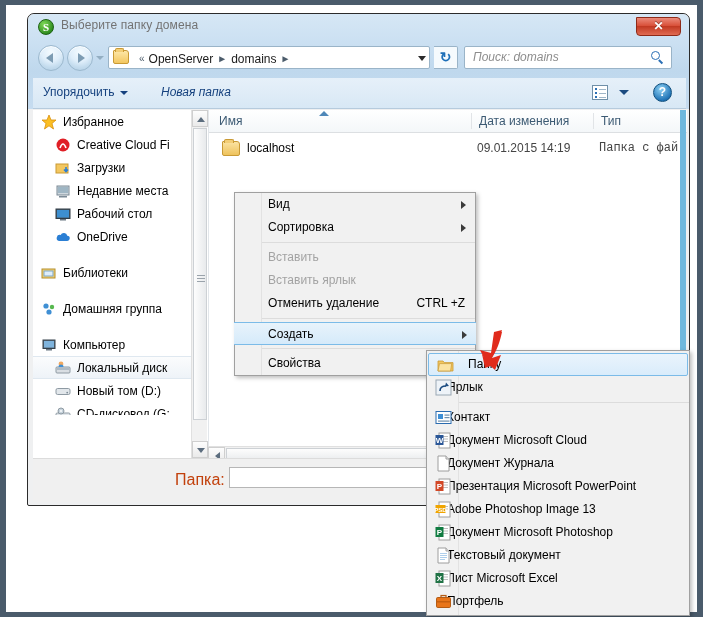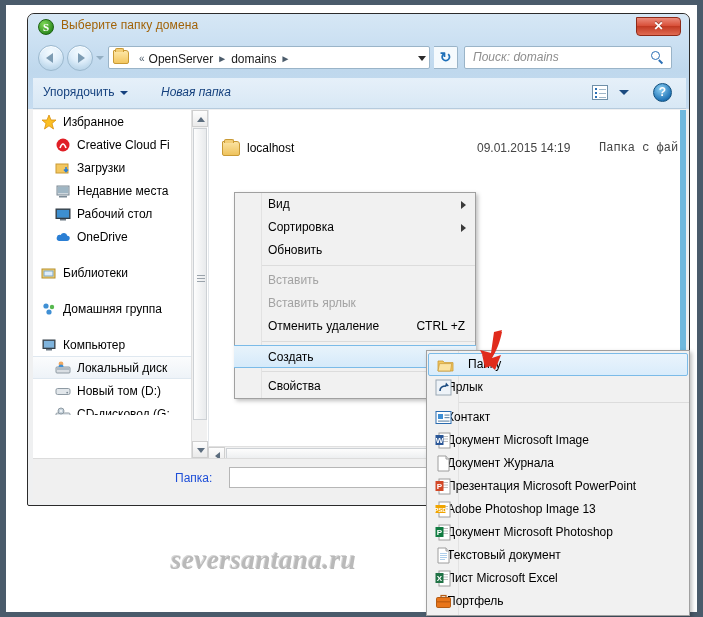--- a/index.html
+++ b/index.html
@@ -44,21 +44,21 @@
   #app-icon {
     position:absolute; left:10px; top:5px; width:16px; height:16px;
     border-radius:50%;
     background: radial-gradient(circle at 35% 30%, #7ed957, #2d8a1e 75%);
     border:1px solid #1d6213;
     color:#fff; font-size:11px; font-weight:bold; line-height:15px; text-align:center;
     font-family:"Liberation Serif", serif;
   }
   #title-text {
     position:absolute; left:33px; top:4px;
-    font-size:12px; color:#a16207; letter-spacing:0.1px;
+    font-size:12px; color:#737373; letter-spacing:0.1px;
   }
   #close-btn {
     position:absolute; right:8px; top:3px; width:45px; height:19px;
     border-radius: 0 4px 4px 4px;
     background: linear-gradient(to bottom,#eb8a7b 0%, #d9513a 45%, #c23a23 50%, #e06b52 100%);
     border:1px solid #8e2a18;
     color:#fff; font-size:12px; font-weight:bold; text-align:center; line-height:17px;
     font-family:"Liberation Sans", sans-serif;
     text-shadow: 0 -1px 0 rgba(0,0,0,.4);
     cursor:pointer;
@@ -273,21 +273,21 @@
     position:absolute; left:18px; top:1px; width:300px; height:14px;
     background: linear-gradient(to bottom,#fdfdfd,#e8eaec);
     border:1px solid #cdd1d5; cursor:pointer;
   }
 
   
   #bottombar {
     position:absolute; left:5px; top:444px; width:653px; height:44px;
     background:#f0f0f0; border-top:1px solid #dcdcdc;
   }
-  #folder-label { position:absolute; left:142px; top:12px; font-size:12px; color:#1d4ed8; }
+  #folder-label { position:absolute; left:142px; top:12px; font-size:16px; color:#c2410c; }
   #folder-input {
     position:absolute; left:196px; top:8px; width:320px; height:21px;
     background:#ffffff; border:1px solid #b6b6b6; font-size:12px;
     padding:2px 4px; color:#000; font-family:"Liberation Sans", sans-serif;
   }
 
   
   #ctxmenu {
     position:absolute; left:206px; top:178px; width:242px;
     background:#f1f1f1; border:1px solid #a0a0a0;
@@ -354,21 +354,20 @@
     z-index:5;
   }
 </style>
 </head>
 <body>
 
 <div id="page">
   <div id="frame-top"></div>
   <div id="frame-bottom"></div>
 
-  <div id="watermark">seversantana.ru</div>
 
   <div id="dialog">
     <div id="chrome"></div>
 
     <div id="titlebar">
       <div id="app-icon">S</div>
       <div id="title-text">Выберите папку домена</div>
       <div id="close-btn">✕</div>
     </div>
 
@@ -564,20 +563,28 @@
           <span class="grip"></span>
             <span class="grip"></span>
             <span class="grip"></span>
         </div>
         <div class="sb-btn" id="sb-down">
             <span class="tri"></span>
           </div>
       </div>
 
       <div id="listpane">
+        <div id="col-header">
+          <div class="col" style="left:10px;">Имя</div>
+          <div class="col-div" style="left:262px;"></div>
+          <div class="col" style="left:270px;">Дата изменения</div>
+          <div class="col-div" style="left:384px;"></div>
+          <div class="col" style="left:392px;">Тип</div>
+          <div id="sort-caret"></div>
+        </div>
 
         <div id="file-row">
           <div id="file-folder-icon"></div>
           <div id="file-name">localhost</div>
           <div id="file-date">09.01.2015 14:19</div>
           <div id="file-type">Папка с фай</div>
         </div>
 
         <div id="list-right-strip"></div>
       </div>
@@ -602,23 +609,20 @@
       <div class="gutter"></div>
 
       <div class="ctx-item">
         <span>Вид</span>
         <span class="ctx-arrow"></span>
       </div>
       <div class="ctx-item">
         <span>Сортировка</span>
         <span class="ctx-arrow"></span>
       </div>
-      <div class="ctx-item">
-        <span>Обновить</span>
-      </div>
 
       <div class="ctx-sep"></div>
 
       <div class="ctx-item disabled">
         <span>Вставить</span>
       </div>
       <div class="ctx-item disabled">
         <span>Вставить ярлык</span>
       </div>
       <div class="ctx-item">
@@ -685,21 +689,21 @@
       <span class="sub-icon">
         <svg width="17" height="17" viewBox="0 0 17 17">
             <rect x="4" y="1" width="11" height="15" fill="#fff" stroke="#9e9e9e"></rect>
             <rect x="6" y="4" width="7" height="1" fill="#bfbfbf"></rect>
             <rect x="6" y="6.5" width="7" height="1" fill="#bfbfbf"></rect>
             <rect x="6" y="9" width="7" height="1" fill="#bfbfbf"></rect>
             <rect x="0.5" y="3" width="8" height="10" fill="#2b5797"></rect>
             <text x="4.5" y="11" font-size="8" fill="#fff" text-anchor="middle" font-family="Liberation Sans, sans-serif" font-weight="bold">W</text>
           </svg>
       </span>
-      <span>Документ Microsoft Image</span>
+      <span>Документ Microsoft Cloud</span>
     </div>
 
     <div class="sub-item">
       <span class="sub-icon">
         <svg width="17" height="17" viewBox="0 0 17 17">
             <path d="M3 1h8l3 3v12H3z" fill="#fff" stroke="#9e9e9e"></path>
             <path d="M11 1v3h3" fill="#e8e8e8" stroke="#9e9e9e"></path>
           </svg>
       </span>
       <span>Документ Журнала</span>

